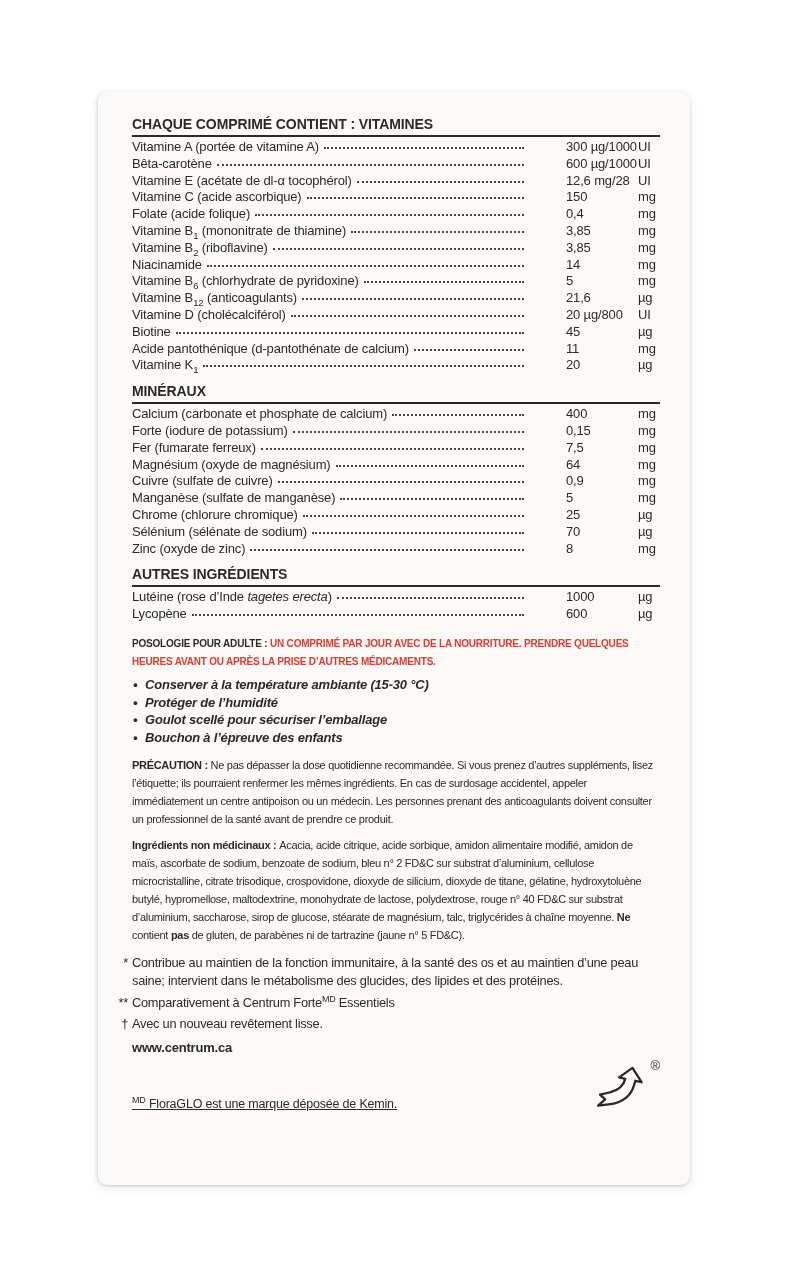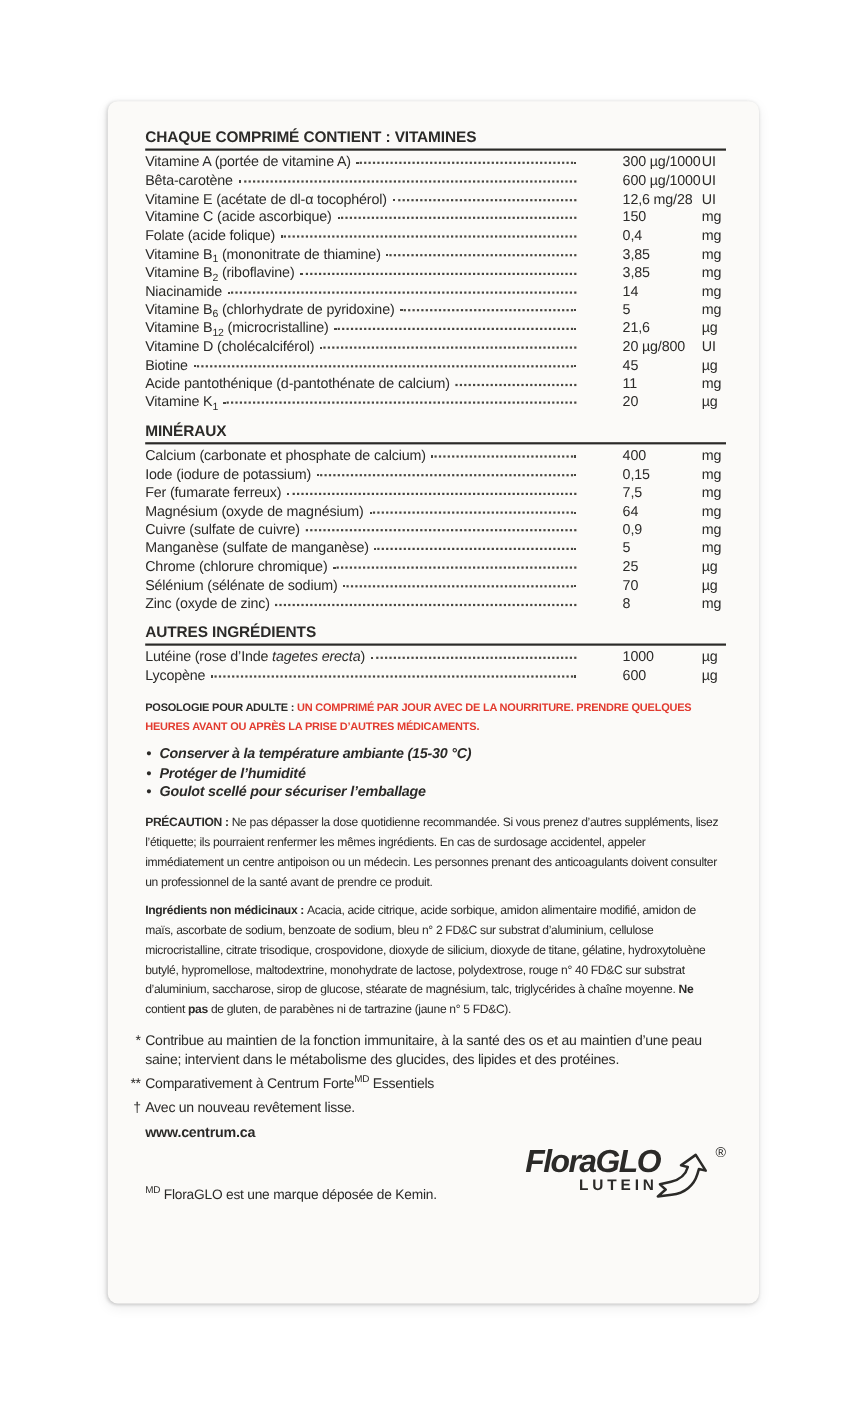--- a/index.html
+++ b/index.html
@@ -63,21 +63,21 @@
   .warn-dot{flex:none;width:12px;height:12px;border-radius:50%;background:var(--red);margin:3px 7px 0 0;}
   
   .footnotes{margin-top:10px;margin-left:-17px;}
   .footnote{display:flex;font-size:12.8px;line-height:17.6px;letter-spacing:-.25px;margin-top:4px;}
   .footnote:first-child{margin-top:0;}
   .fmark{flex:none;width:13px;margin-right:4px;text-align:right;}
   .ftext{flex:1;}
   .website{margin-top:7px;font-size:13px;font-weight:bold;letter-spacing:-.2px;}
   
   .footer{display:flex;justify-content:space-between;align-items:flex-end;margin-top:6px;}
-  .tm-note{font-size:12.5px;letter-spacing:-.2px;margin-bottom:2px;}
+  .tm-note{font-size:12.5px;letter-spacing:-.2px;margin-bottom:2px;text-decoration:underline;}
   .fg-logo{display:flex;align-items:flex-start;position:relative;padding-right:14px;margin-bottom:4px;}
   .fg-text{display:flex;flex-direction:column;align-items:flex-end;}
   .fg-word{font-size:29px;font-weight:bold;font-style:italic;letter-spacing:-1.4px;line-height:26px;}
   .fg-lutein{font-size:14px;font-weight:bold;letter-spacing:3.5px;line-height:15px;margin-top:1px;padding-right:2px;}
   .fg-arrow{margin-left:-4px;margin-top:4px;}
   .fg-reg{position:absolute;right:0;top:-3px;font-size:13px;font-weight:normal;}
 </style>
 </head>
 <body>
 
@@ -133,21 +133,21 @@
         <span class="nvalue">14</span>
         <span class="nunit">mg</span>
       </div>
       <div class="nrow">
         <span class="nlabel"><span>Vitamine B</span><sub>6</sub><span> (chlorhydrate de pyridoxine)</span></span>
         <span class="ndots"></span>
         <span class="nvalue">5</span>
         <span class="nunit">mg</span>
       </div>
       <div class="nrow">
-        <span class="nlabel"><span>Vitamine B</span><sub>12</sub><span> (microcristalline)</span></span>
+        <span class="nlabel"><span>Vitamine B</span><sub>12</sub><span> (anticoagulants)</span></span>
         <span class="ndots"></span>
         <span class="nvalue">21,6</span>
         <span class="nunit">µg</span>
       </div>
       <div class="nrow">
         <span class="nlabel"><span>Vitamine D (cholécalciférol)</span></span>
         <span class="ndots"></span>
         <span class="nvalue">20 µg/800</span>
         <span class="nunit">UI</span>
       </div>
@@ -173,21 +173,21 @@
 
   <div class="sec-header gap">MINÉRAUX</div>
   <div class="rows">
       <div class="nrow">
         <span class="nlabel"><span>Calcium (carbonate et phosphate de calcium)</span></span>
         <span class="ndots"></span>
         <span class="nvalue">400</span>
         <span class="nunit">mg</span>
       </div>
       <div class="nrow">
-        <span class="nlabel"><span>Iode (iodure de potassium)</span></span>
+        <span class="nlabel"><span>Forte (iodure de potassium)</span></span>
         <span class="ndots"></span>
         <span class="nvalue">0,15</span>
         <span class="nunit">mg</span>
       </div>
       <div class="nrow">
         <span class="nlabel"><span>Fer (fumarate ferreux)</span></span>
         <span class="ndots"></span>
         <span class="nvalue">7,5</span>
         <span class="nunit">mg</span>
       </div>
@@ -244,20 +244,21 @@
         <span class="nunit">µg</span>
       </div>
     </div>
 
   <div class="posologie"><span class="b">POSOLOGIE POUR ADULTE : </span><span class="b red">UN COMPRIMÉ PAR JOUR AVEC DE LA NOURRITURE. PRENDRE QUELQUES HEURES AVANT OU APRÈS LA PRISE D’AUTRES MÉDICAMENTS.</span></div>
 
   <ul class="bullets">
       <li>Conserver à la température ambiante (15-30 °C)</li>
       <li>Protéger de l’humidité</li>
       <li>Goulot scellé pour sécuriser l’emballage</li>
+      <li>Bouchon à l’épreuve des enfants</li>
     </ul>
 
   <div class="para"><span class="b">PRÉCAUTION : </span><span>Ne pas dépasser la dose quotidienne recommandée. Si vous prenez d’autres suppléments, lisez l’étiquette; ils pourraient renfermer les mêmes ingrédients. En cas de surdosage accidentel, appeler immédiatement un centre antipoison ou un médecin. Les personnes prenant des anticoagulants doivent consulter un professionnel de la santé avant de prendre ce produit.</span></div>
 
 
   <div class="para" style="margin-top:8px;"><span class="b">Ingrédients non médicinaux : </span><span>Acacia, acide citrique, acide sorbique, amidon alimentaire modifié, amidon de maïs, ascorbate de sodium, benzoate de sodium, bleu n° 2 FD&amp;C sur substrat d’aluminium, cellulose microcristalline, citrate trisodique, crospovidone, dioxyde de silicium, dioxyde de titane, gélatine, hydroxytoluène butylé, hypromellose, maltodextrine, monohydrate de lactose, polydextrose, rouge n° 40 FD&amp;C sur substrat d’aluminium, saccharose, sirop de glucose, stéarate de magnésium, talc, triglycérides à chaîne moyenne. </span><span class="b">Ne</span><span> contient </span><span class="b">pas</span><span> de gluten, de parabènes ni de tartrazine (jaune n° 5 FD&amp;C).</span></div>
 
   <div class="footnotes">
       <div class="footnote">
         <span class="fmark">*</span>
@@ -271,24 +272,20 @@
         <span class="fmark">†</span>
         <span class="ftext"><span>Avec un nouveau revêtement lisse.</span></span>
       </div>
     </div>
 
   <div class="website">www.centrum.ca</div>
 
   <div class="footer">
     <div class="tm-note"><sup>MD</sup><span> FloraGLO est une marque déposée de Kemin.</span></div>
     <div class="fg-logo">
-      <div class="fg-text">
-        <div class="fg-word"><span>Flora</span><span>GLO</span></div>
-        <div class="fg-lutein">LUTEIN</div>
-      </div>
       <svg class="fg-arrow" width="50" height="44" viewBox="0 0 52 46">
         <path d="M38 3 L24 13 L30.5 14.5 C28.5 22 23 26.5 14.5 28.5 L12.5 29 L12.5 29
                  L4 31 L9.5 36 L2 42.5 L15 41
                  C28 39.5 36.5 31.5 39.5 21.5 L41 16.5 L47.5 18 Z" fill="none" stroke="#2b2a28" stroke-width="2.4" stroke-linejoin="round"></path>
       </svg>
       <span class="fg-reg">®</span>
     </div>
   </div>
 
 </div>

